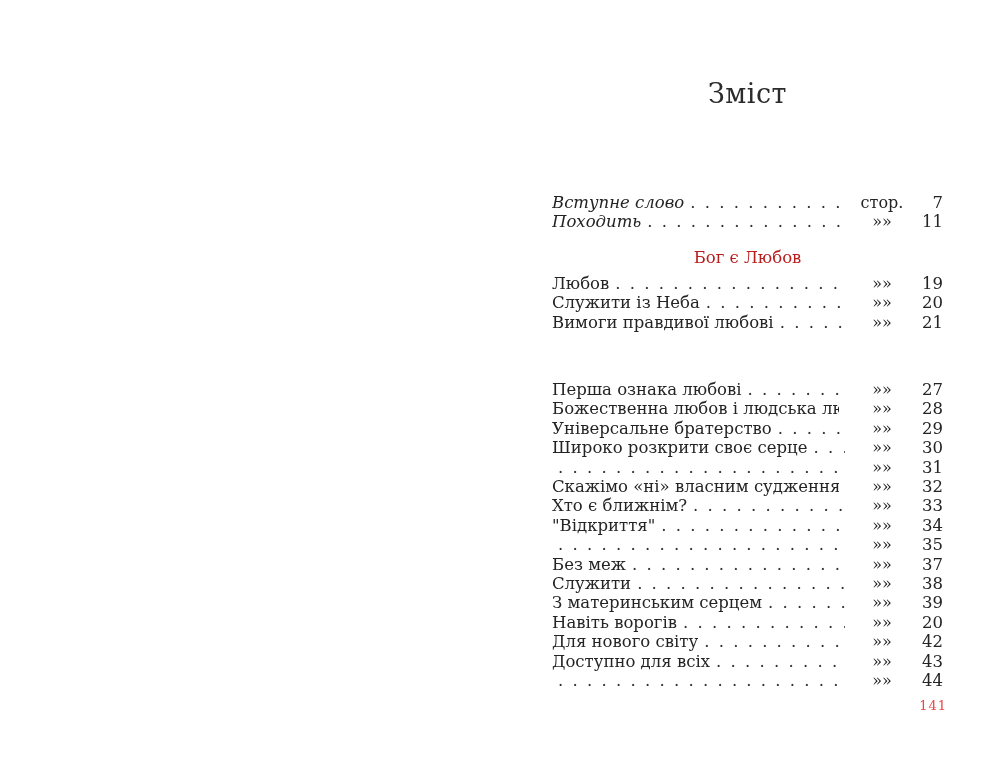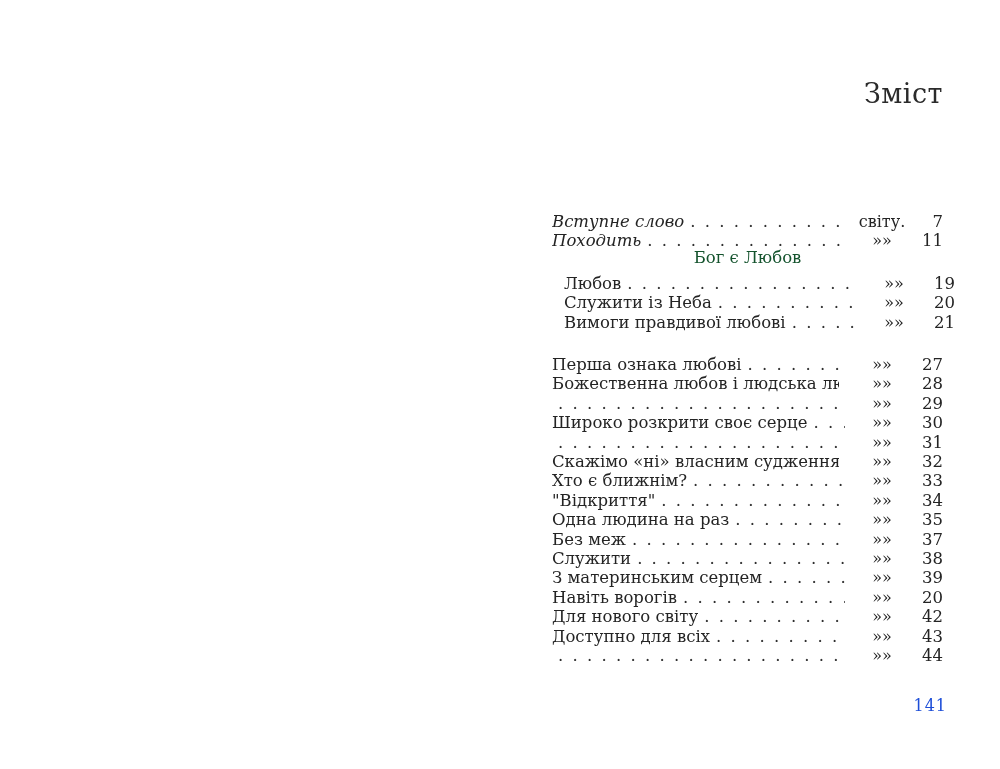--- a/index.html
+++ b/index.html
@@ -18,44 +18,44 @@
   .page {
     position: absolute;
     inset: 0;
     background: #ffffff;
   }
   .title {
     position: absolute;
     top: 80px;
     left: 552px;
     width: 391px;
-    text-align: right;
+    text-align: center;
     font-size: 27px;
     line-height: 28px;
     font-weight: 500;
     margin: 0;
     color: #2b2b2b;
     letter-spacing: 0.5px;
   }
   .block {
     position: absolute;
     left: 552px;
     width: 391px;
   }
   .heading {
     text-align: center;
     font-size: 16.5px;
     line-height: 19.4px;
-    color: #14532d;
-  }
-  #intro   { top: 212px; }
+    color: #b91c1c;
+  }
+  #intro   { top: 193px; }
   #sec1h   { top: 248px; }
-  #sec1    { top: 274px; margin-left: 12px; }
+  #sec1    { top: 274px; }
   #sec2h   { top: 348px; }
-  #sec2    { top: 355px; }
+  #sec2    { top: 380px; }
   .row {
     display: flex;
     align-items: baseline;
     font-size: 16.5px;
     line-height: 19.4px;
     white-space: nowrap;
   }
   .row .lbl {
     flex: 0 1 auto;
     overflow: hidden;
@@ -78,38 +78,38 @@
   }
   .row .num {
     flex: 0 0 30px;
     text-align: right;
     font-size: 16.5px;
   }
   .folio {
     position: absolute;
     top: 696px;
     right: 53px;
-    font-size: 16px;
+    font-size: 13px;
     line-height: 20px;
-    color: #1d4ed8;
+    color: #ef4444;
     letter-spacing: 1px;
   }
 </style>
 </head>
 <body>
 
 <div class="page">
 
   <h1 class="title">Зміст</h1>
 
   <div id="intro" class="block rows">
       <div class="row italic">
         <span class="lbl">Вступне слово</span>
         <span class="leader">. . . . . . . . . . . . . . . . . . . . . . . . . . . . . . . . . . . . . . . . </span>
-        <span class="mk">світу.</span>
+        <span class="mk">стор.</span>
         <span class="num">7</span>
       </div>
       <div class="row italic">
         <span class="lbl">Походить</span>
         <span class="leader">. . . . . . . . . . . . . . . . . . . . . . . . . . . . . . . . . . . . . . . . </span>
         <span class="mk">»»</span>
         <span class="num">11</span>
       </div>
     </div>
 
@@ -144,20 +144,21 @@
         <span class="mk">»»</span>
         <span class="num">27</span>
       </div>
       <div class="row">
         <span class="lbl">Божественна любов і людська любов</span>
         <span class="leader">. . . . . . . . . . . . . . . . . . . . . . . . . . . . . . . . . . . . . . . . </span>
         <span class="mk">»»</span>
         <span class="num">28</span>
       </div>
       <div class="row">
+        <span class="lbl">Універсальне братерство</span>
         <span class="leader">. . . . . . . . . . . . . . . . . . . . . . . . . . . . . . . . . . . . . . . . </span>
         <span class="mk">»»</span>
         <span class="num">29</span>
       </div>
       <div class="row">
         <span class="lbl">Широко розкрити своє серце</span>
         <span class="leader">. . . . . . . . . . . . . . . . . . . . . . . . . . . . . . . . . . . . . . . . </span>
         <span class="mk">»»</span>
         <span class="num">30</span>
       </div>
@@ -178,21 +179,20 @@
         <span class="mk">»»</span>
         <span class="num">33</span>
       </div>
       <div class="row">
         <span class="lbl">"Відкриття"</span>
         <span class="leader">. . . . . . . . . . . . . . . . . . . . . . . . . . . . . . . . . . . . . . . . </span>
         <span class="mk">»»</span>
         <span class="num">34</span>
       </div>
       <div class="row">
-        <span class="lbl">Одна людина на раз</span>
         <span class="leader">. . . . . . . . . . . . . . . . . . . . . . . . . . . . . . . . . . . . . . . . </span>
         <span class="mk">»»</span>
         <span class="num">35</span>
       </div>
       <div class="row">
         <span class="lbl">Без меж</span>
         <span class="leader">. . . . . . . . . . . . . . . . . . . . . . . . . . . . . . . . . . . . . . . . </span>
         <span class="mk">»»</span>
         <span class="num">37</span>
       </div>

